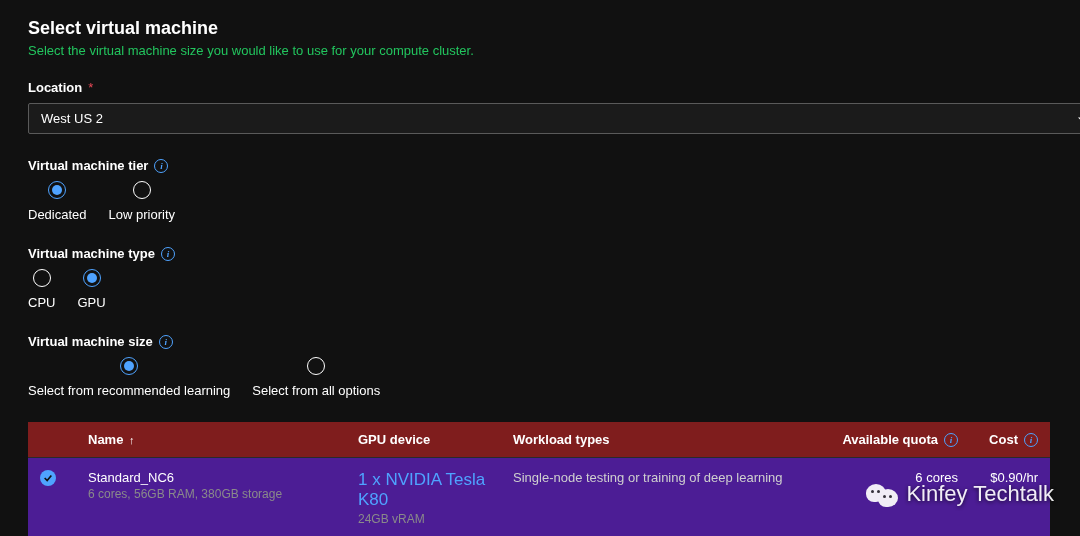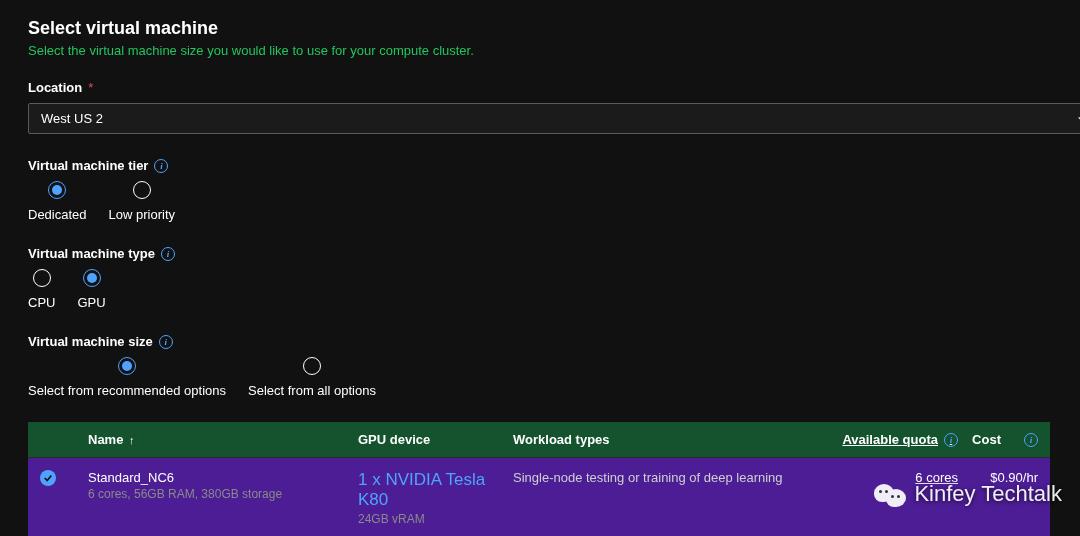--- a/index.html
+++ b/index.html
@@ -107,59 +107,59 @@
       color: #ffffff;
     }
     .section { margin-bottom: 16px; }
     .table-container {
       margin-top: 14px;
       width: 1022px;
     }
     .table-header {
       display: flex;
       padding: 10px 12px;
-      background: #14532d;
+      background: #7f1d1d;
       border-bottom: 1px solid #2a2a2a;
       font-size: 13px;
       font-weight: 600;
       color: #ffffff;
       justify-content: space-between;
     }
     .table-row {
       display: flex;
       padding: 12px 12px;
       background: #4c1d95;
       align-items: flex-start;
     }
     .col-check { width: 48px; display: flex; align-items: center; }
     .col-name { width: 270px; }
     .col-gpu { width: 155px; }
     .col-workload { flex: 1; }
-    .col-quota { width: 155px; text-align: right; display: flex; justify-content: flex-end; align-items: center; gap: 6px; text-decoration: underline;}
-    .col-cost { width: 80px; text-align: right; display: flex; justify-content: flex-end; align-items: center; gap: 23px;}
+    .col-quota { width: 155px; text-align: right; display: flex; justify-content: flex-end; align-items: center; gap: 6px;}
+    .col-cost { width: 80px; text-align: right; display: flex; justify-content: flex-end; align-items: center; gap: 6px;}
     .sort-arrow { font-size: 11px; margin-left: 2px; }
     .check-badge {
       width: 16px;
       height: 16px;
       background: #4fa3ff;
       border-radius: 50%;
       display: flex;
       align-items: center;
       justify-content: center;
       color: #111;
       font-size: 10px;
     }
     .row-primary { font-size: 13px; color: #ffffff; margin-bottom: 2px;}
     .row-secondary { font-size: 12px; color: #8a8a8a; }
     .gpu-link { color: #4fa3ff; font-size: 17px; margin-bottom: 2px;}
     .workload-text { font-size: 13px; color: #cfcfcf; }
     .cost-text { font-size: 13px; color: #ffffff; }
     .watermark {
       position: absolute;
-      right: 18px;
+      right: 26px;
       bottom: 28px;
       display: flex;
       align-items: center;
       gap: 6px;
       color: #ffffff;
       font-size: 22px;
       text-shadow: 0 1px 4px rgba(0,0,0,0.8);
       pointer-events: none;
       opacity: 0.92;
     }
@@ -240,21 +240,21 @@
 <div class="section">
   <div class="field-label">
     <span>Virtual machine size</span>
     <span class="info-icon">i</span>
   </div>
   <div class="radio-group">
     <div class="radio-option">
       <div class="radio-circle selected">
           <div class="radio-dot"></div>
         </div>
-      <span class="radio-label">Select from recommended options</span>
+      <span class="radio-label">Select from recommended learning</span>
     </div>
     <div class="radio-option">
       <div class="radio-circle"></div>
       <span class="radio-label">Select from all options</span>
     </div>
   </div>
 </div>
 
 <div class="table-container">
   <div class="table-header">

